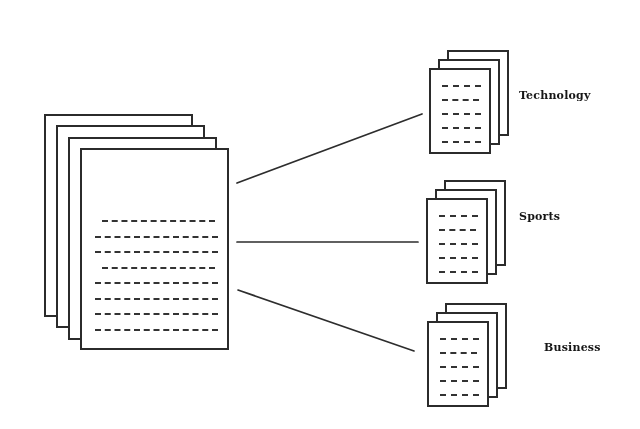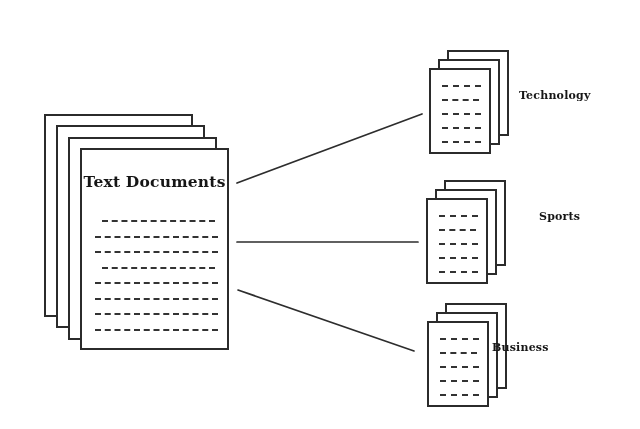--- a/index.html
+++ b/index.html
@@ -92,40 +92,39 @@
   
   .cat-label {
     position: absolute;
     font-weight: bold;
     font-size: 11px;
     color: var(--text, #161616);
     letter-spacing: 0.2px;
     white-space: nowrap;
   }
   .label-tech     { left: 519px; top: 89px; }
-  .label-sports   { left: 519px; top: 210px; margin-left: 20px; }
-  .label-business { left: 492px; top: 341px; }
+  .label-sports   { left: 519px; top: 210px; }
+  .label-business { left: 544px; top: 341px; }
 </style>
 </head>
 <body>
 
 <div class="canvas">
 
   <svg class="connectors" viewBox="0 0 640 429" xmlns="http://www.w3.org/2000/svg">
     <line x1="237" y1="183" x2="422" y2="114"></line>
     <line x1="237" y1="242" x2="418" y2="242"></line>
     <line x1="238" y1="290" x2="414" y2="351"></line>
   </svg>
 
   <div>
     <div class="page src-page src-b1"></div>
     <div class="page src-page src-b2"></div>
     <div class="page src-page src-b3"></div>
     <div class="page src-page src-front">
-      <div class="src-title">Text Documents</div>
       <div class="tlines">
           <div class="tline"></div>
           <div class="tline"></div>
           <div class="tline"></div>
           <div class="tline"></div>
           <div class="tline"></div>
           <div class="tline"></div>
           <div class="tline"></div>
           <div class="tline"></div>
         </div>

